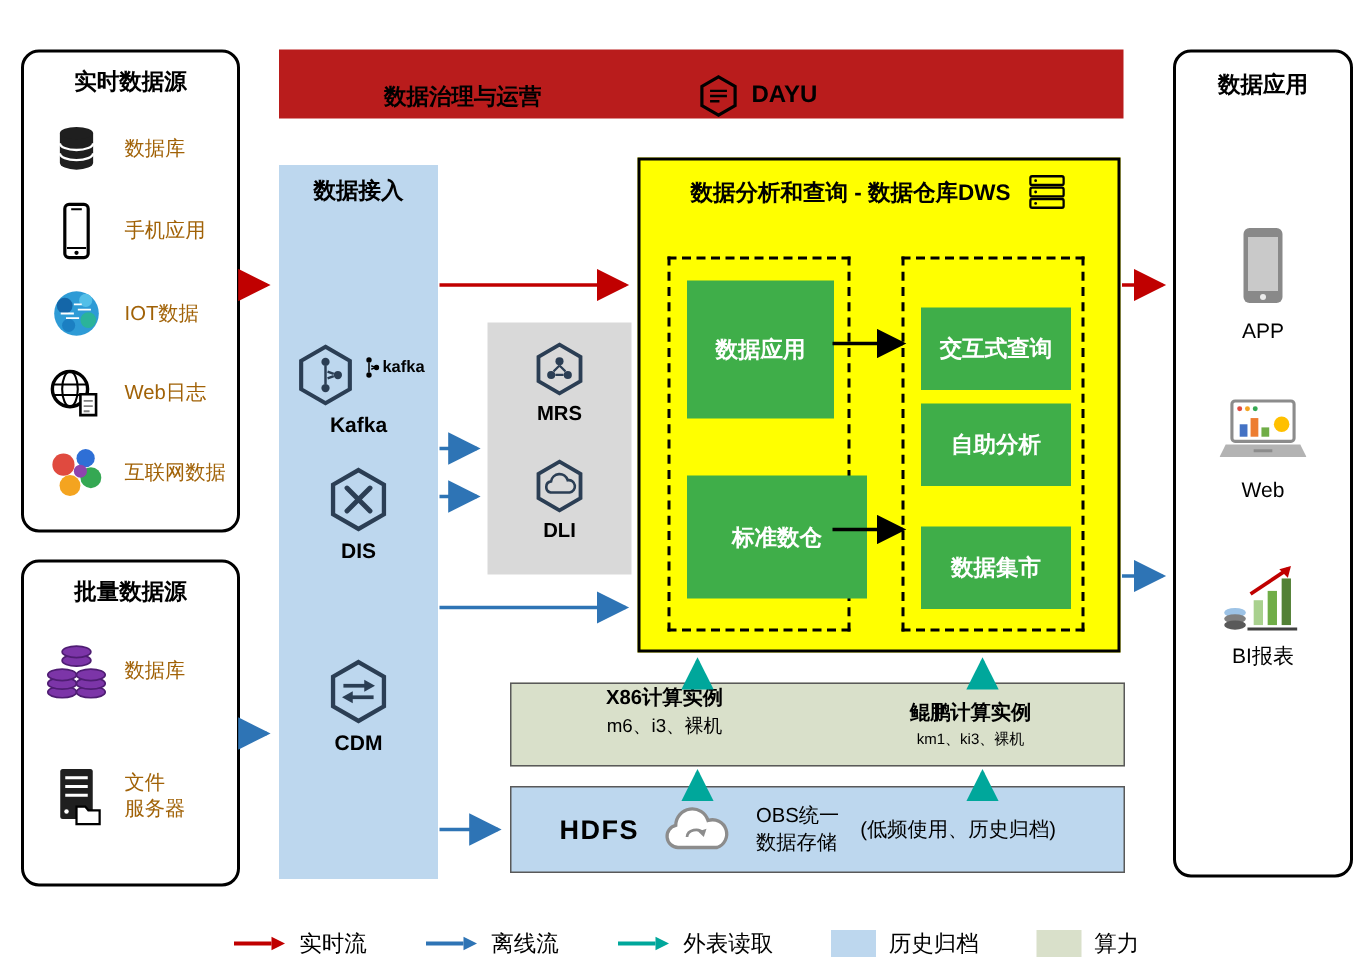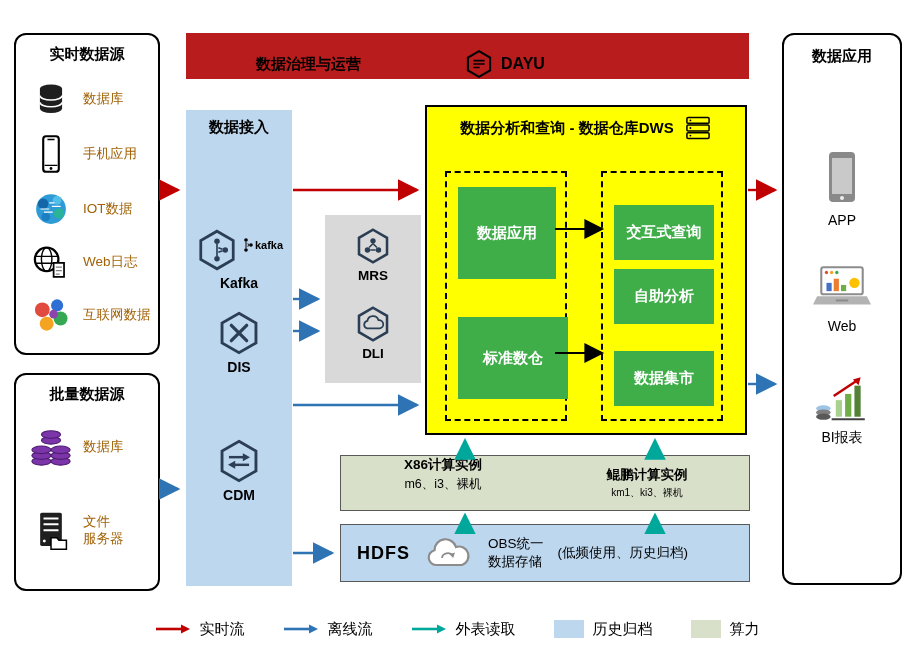--- a/index.html
+++ b/index.html
@@ -203,41 +203,41 @@
           <rect x="5" y="4" width="38" height="10" rx="2" fill="none" stroke="#000" stroke-width="2.6"></rect>
           <rect x="5" y="17" width="38" height="10" rx="2" fill="none" stroke="#000" stroke-width="2.6"></rect>
           <rect x="5" y="30" width="38" height="10" rx="2" fill="none" stroke="#000" stroke-width="2.6"></rect>
           <circle cx="11" cy="9" r="1.6" fill="#000"></circle>
           <circle cx="11" cy="22" r="1.6" fill="#000"></circle>
           <circle cx="11" cy="35" r="1.6" fill="#000"></circle>
         </svg>
     </div>
     <div class="dashed" style="left:18px;top:64px;width:122px;height:250px">
       <div class="greenbox" style="left:11px;top:14px;width:98px;height:92px">数据应用</div>
-      <div class="greenbox" style="left:11px;top:144px;width:110px;height:82px">标准数仓</div>
+      <div class="greenbox" style="left:11px;top:144px;width:120px;height:82px">标准数仓</div>
     </div>
     <div class="dashed" style="left:174px;top:64px;width:122px;height:250px">
       <div class="greenbox" style="left:11px;top:32px;width:100px;height:55px">交互式查询</div>
       <div class="greenbox" style="left:11px;top:96px;width:100px;height:55px">自助分析</div>
       <div class="greenbox" style="left:11px;top:178px;width:100px;height:55px">数据集市</div>
     </div>
   </div>
 
   <div class="abs" style="left:340px;top:455px;width:410px;height:56px;background:#d9e0ca;border:1px solid #595959;display:flex">
     <div class="fcol fc" style="width:50%;flex-direction:column;justify-content:flex-start;gap:2px">
       <span style="font-weight:bold;font-size:13.5px">X86计算实例</span>
       <span style="font-size:12.5px">m6、i3、裸机</span>
     </div>
     <div class="fcol fc" style="width:50%;flex-direction:column;justify-content:center;gap:2px">
       <span style="font-weight:bold;font-size:13.5px">鲲鹏计算实例</span>
       <span style="font-size:10px">km1、ki3、裸机</span>
     </div>
   </div>
 
-  <div class="abs" style="left:340px;top:524px;width:410px;height:58px;background:#bdd7ee;border:1px solid #595959;display:flex;align-items:center;gap:14px;padding-left:16px">
+  <div class="abs" style="left:340px;top:524px;width:410px;height:58px;background:#bdd7ee;border:1px solid #595959;display:flex;align-items:center;gap:14px;padding-left:32px">
     <span style="font-weight:bold;font-size:18px;letter-spacing:1px">HDFS</span>
     <svg width="50" height="34" viewBox="0 0 50 34">
         <path d="M38 29 H12 a7.5 7.5 0 0 1 -1.5 -14.8 a11 11 0 0 1 21.5 -3.2 a7.8 7.8 0 0 1 6 18 z" fill="#fff" stroke="#8c8c8c" stroke-width="2.2"></path>
         <path d="M18 22 a6 5 0 0 1 11 -2.5" stroke="#8c8c8c" stroke-width="1.8" fill="none"></path>
         <polygon points="31,16.5 29.2,22 25.4,18.3" fill="#8c8c8c"></polygon>
       </svg>
     <span style="font-weight:normal;font-size:13.5px;text-align:left;line-height:1.3"><span>OBS统一</span><br><span>数据存储</span></span>
     <span style="font-size:13.5px">(低频使用、历史归档)</span>
   </div>
 

